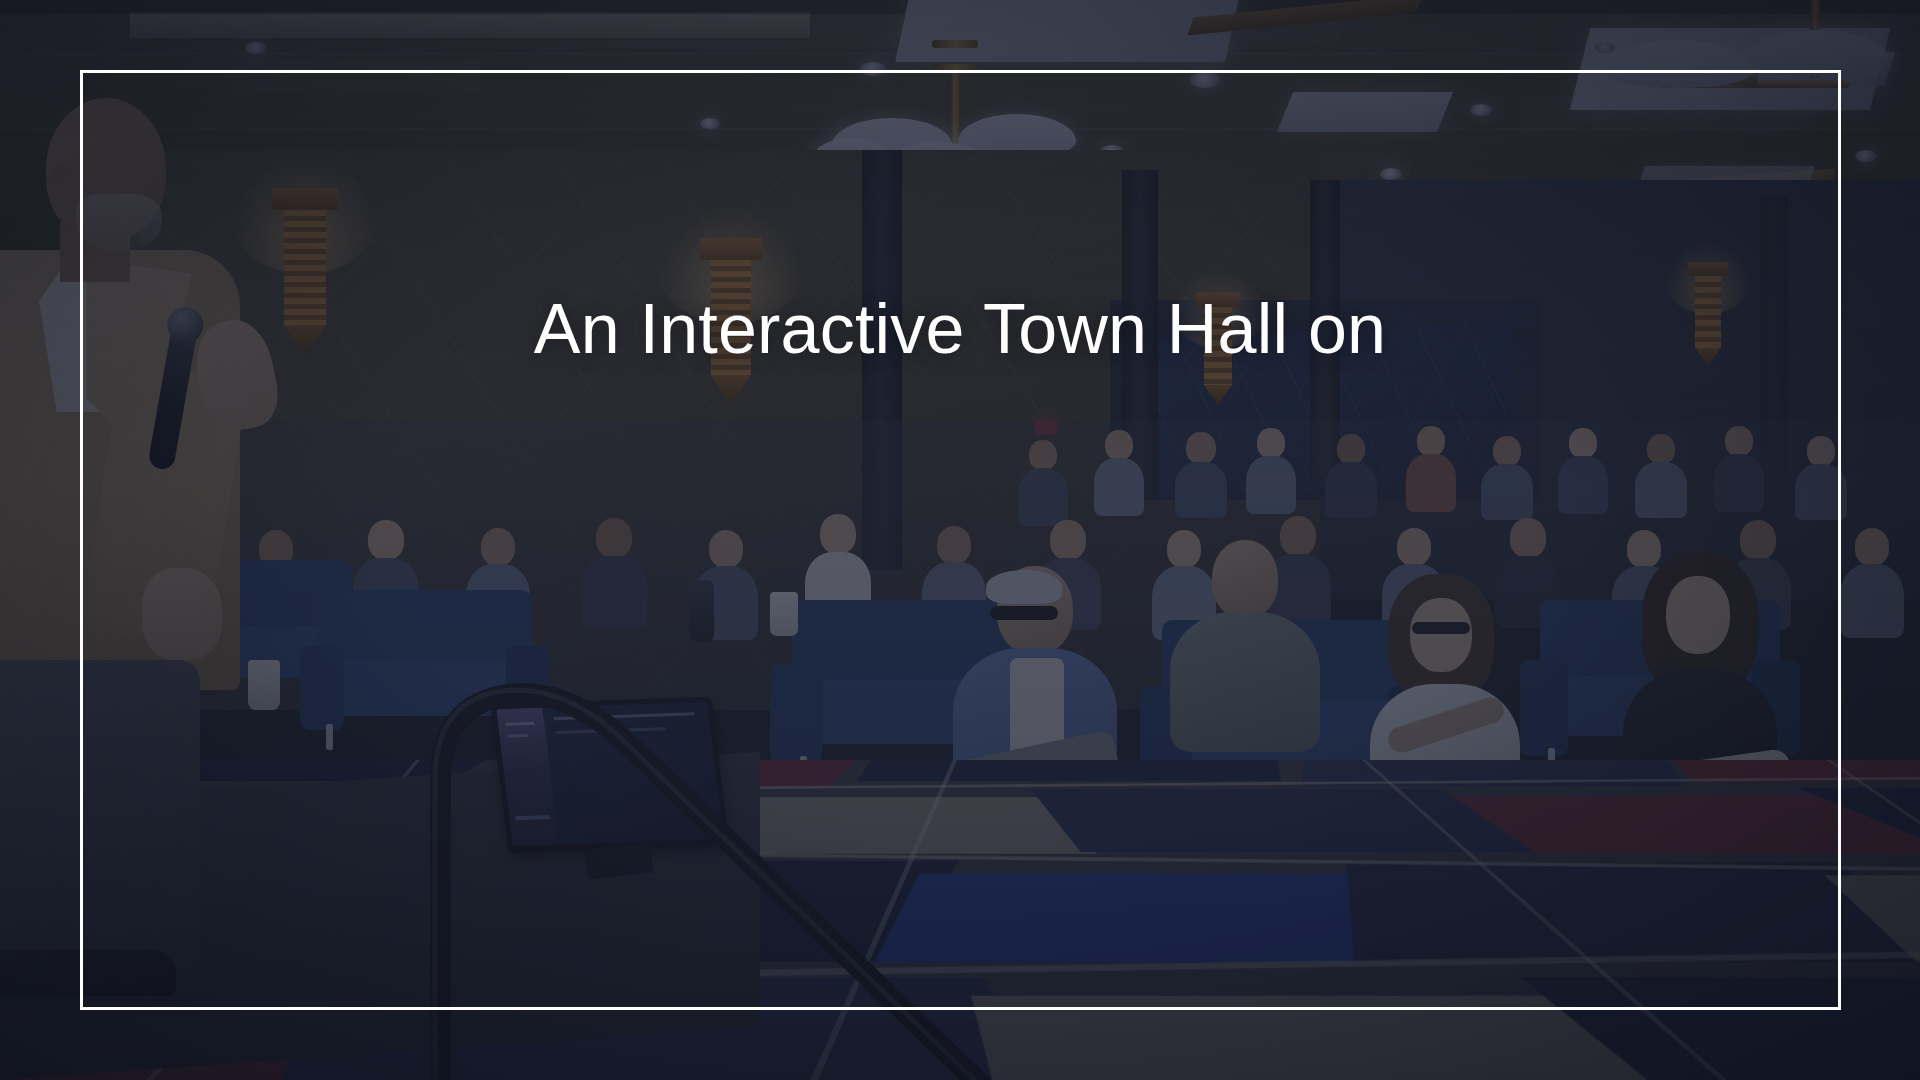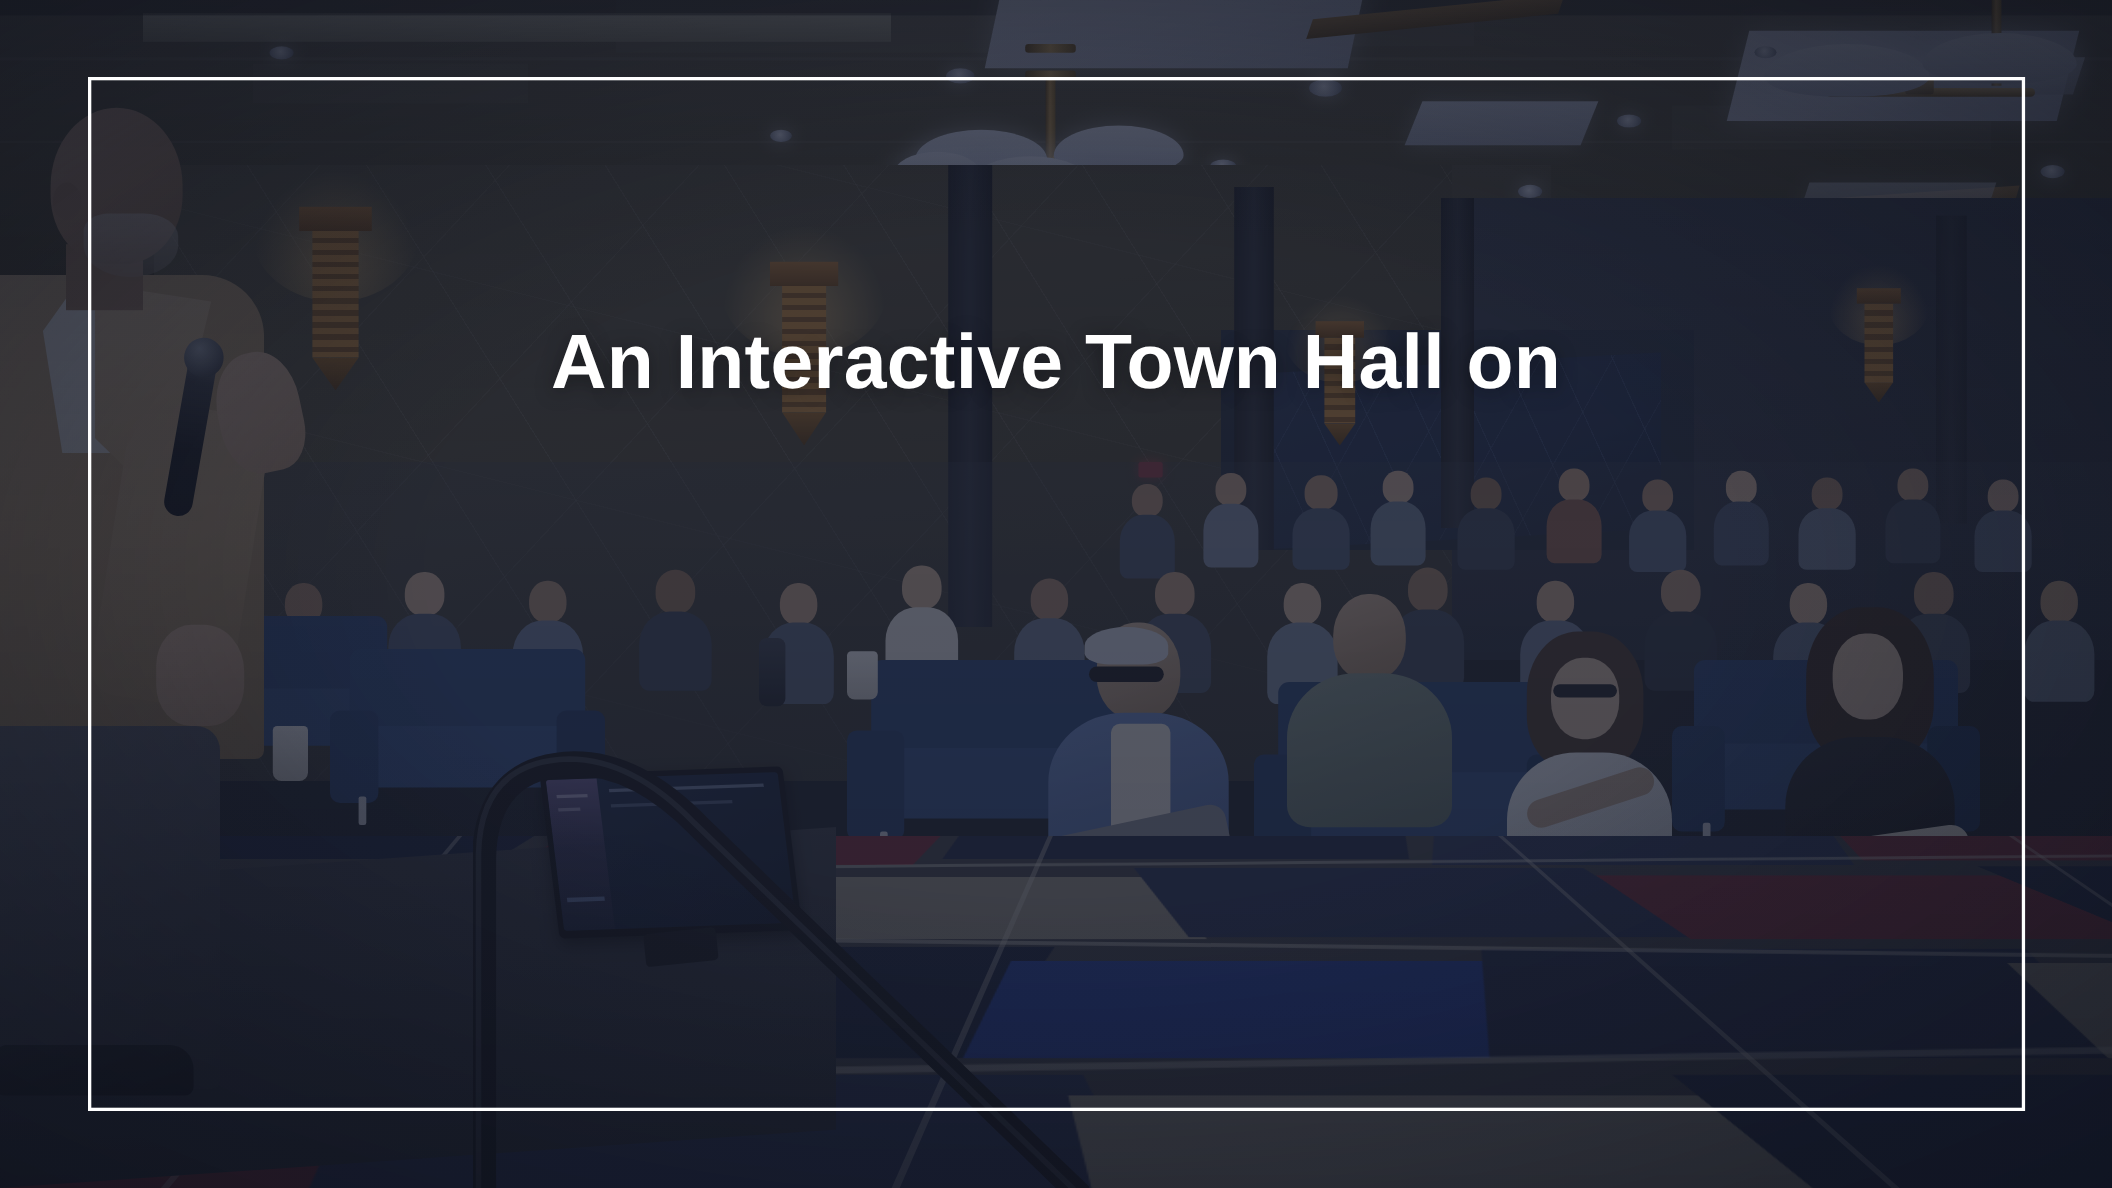--- a/index.html
+++ b/index.html
@@ -298,21 +298,21 @@
     position:absolute;left:0;right:0;top:292px;
     text-align:center;
     color:#ffffff;
     text-shadow:0 2px 18px rgba(0,0,0,.38);
   }
   .t-line1{
     font-size:74px;font-weight:700;letter-spacing:-.4px;line-height:1.02;
     margin:0 0 22px 0;
   }
   .t-line2,.t-line3{
-    font-size:70px;font-weight:700;letter-spacing:.2px;line-height:1.08;
+    font-size:70px;font-weight:400;letter-spacing:.2px;line-height:1.08;
     margin:0;
   }
   .t-line3{margin-top:24px;}
 </style>
 </head>
 <body>
 
 <div class="slide">
 
   <div class="photo">

